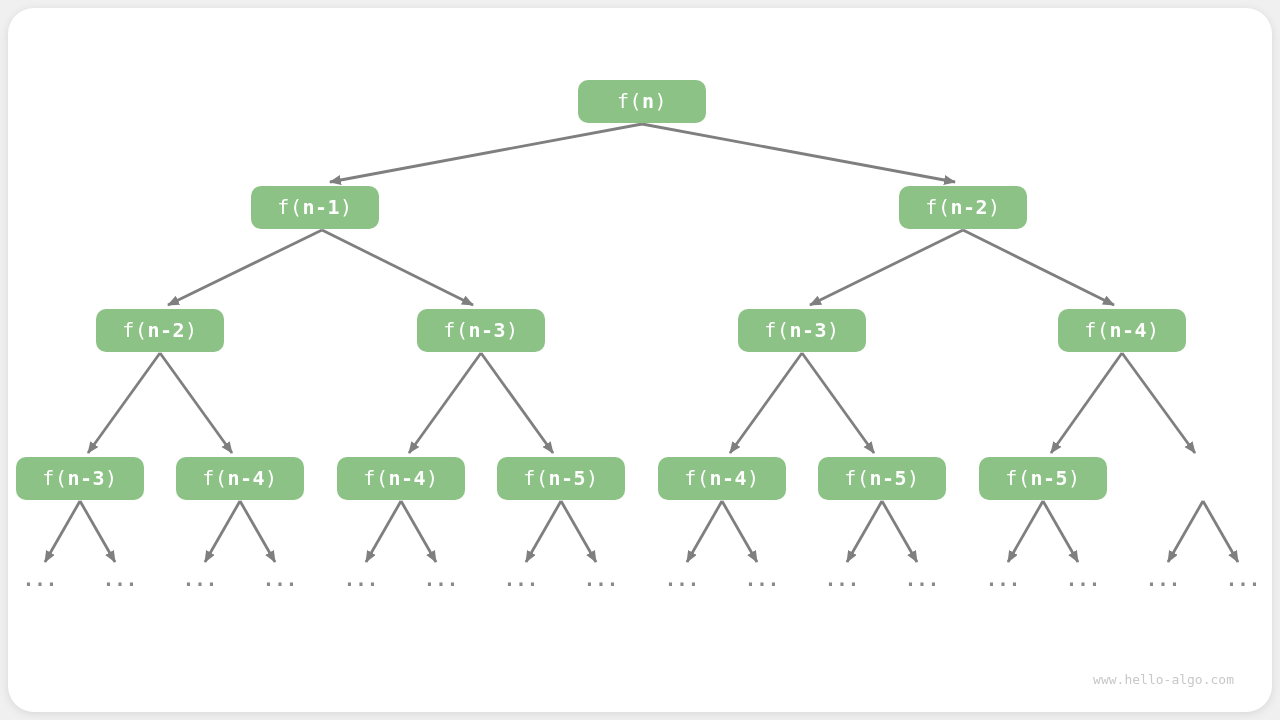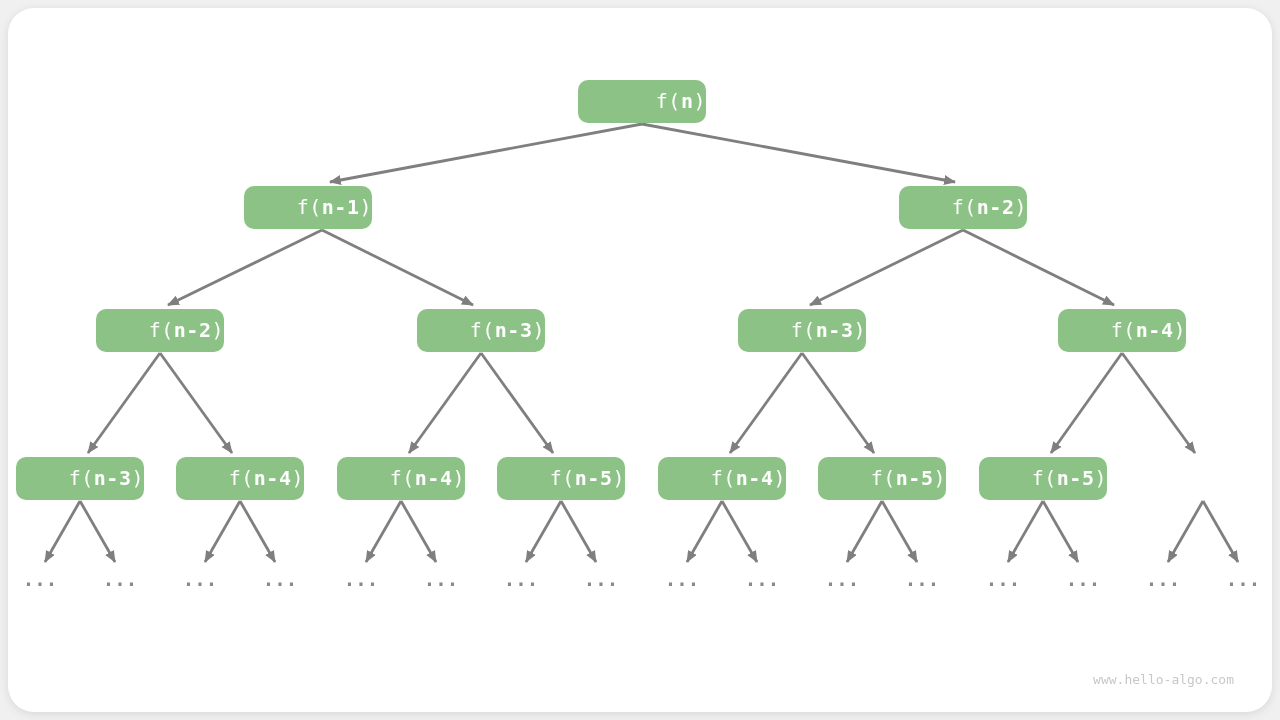--- a/index.html
+++ b/index.html
@@ -15,21 +15,21 @@
   }
   .card{
     position:absolute; left:8px; top:8px; right:8px; bottom:8px;
     background:var(--card-bg); border-radius:26px;
     box-shadow:0 2px 10px rgba(0,0,0,0.10);
   }
   .layer{position:absolute; left:0; top:0; width:1280px; height:720px;}
   .node{
     position:absolute; width:128px; height:43px; border-radius:10px;
     background:var(--node-bg); color:var(--node-text);
-    font-size:20px; line-height:43px; text-align:right;
+    font-size:20px; line-height:43px; text-align:center;
     letter-spacing:0.5px; white-space:nowrap;
   }
   .node .arg{font-weight:bold;}
   .edge{stroke:var(--arrow); stroke-width:2.8; fill:none;}
   .ellipsis{
     position:absolute; width:40px; text-align:center;
     color:var(--ellipsis); font-size:19px; font-weight:bold; line-height:18px;
     letter-spacing:0px;
   }
   .watermark{
@@ -76,21 +76,21 @@
       <line x1="882" y1="501" x2="847" y2="562" class="edge" marker-end="url(#arrowhead)"></line>
       <line x1="882" y1="501" x2="917" y2="562" class="edge" marker-end="url(#arrowhead)"></line>
       <line x1="1043" y1="501" x2="1008" y2="562" class="edge" marker-end="url(#arrowhead)"></line>
       <line x1="1043" y1="501" x2="1078" y2="562" class="edge" marker-end="url(#arrowhead)"></line>
       <line x1="1203" y1="501" x2="1168" y2="562" class="edge" marker-end="url(#arrowhead)"></line>
       <line x1="1203" y1="501" x2="1238" y2="562" class="edge" marker-end="url(#arrowhead)"></line>
     </svg>
 
   <div id="node-layer" class="layer">
       <div class="node" style="left: 578px; top: 80px;"><span>f(</span><span class="arg">n</span><span>)</span></div>
-      <div class="node" style="left: 244px; top: 186px;"><span>f(</span><span class="arg">n-1</span><span>)</span></div>
+      <div class="node" style="left: 251px; top: 186px;"><span>f(</span><span class="arg">n-1</span><span>)</span></div>
       <div class="node" style="left: 899px; top: 186px;"><span>f(</span><span class="arg">n-2</span><span>)</span></div>
       <div class="node" style="left: 96px; top: 309px;"><span>f(</span><span class="arg">n-2</span><span>)</span></div>
       <div class="node" style="left: 417px; top: 309px;"><span>f(</span><span class="arg">n-3</span><span>)</span></div>
       <div class="node" style="left: 738px; top: 309px;"><span>f(</span><span class="arg">n-3</span><span>)</span></div>
       <div class="node" style="left: 1058px; top: 309px;"><span>f(</span><span class="arg">n-4</span><span>)</span></div>
       <div class="node" style="left: 16px; top: 457px;"><span>f(</span><span class="arg">n-3</span><span>)</span></div>
       <div class="node" style="left: 176px; top: 457px;"><span>f(</span><span class="arg">n-4</span><span>)</span></div>
       <div class="node" style="left: 337px; top: 457px;"><span>f(</span><span class="arg">n-4</span><span>)</span></div>
       <div class="node" style="left: 497px; top: 457px;"><span>f(</span><span class="arg">n-5</span><span>)</span></div>
       <div class="node" style="left: 658px; top: 457px;"><span>f(</span><span class="arg">n-4</span><span>)</span></div>

